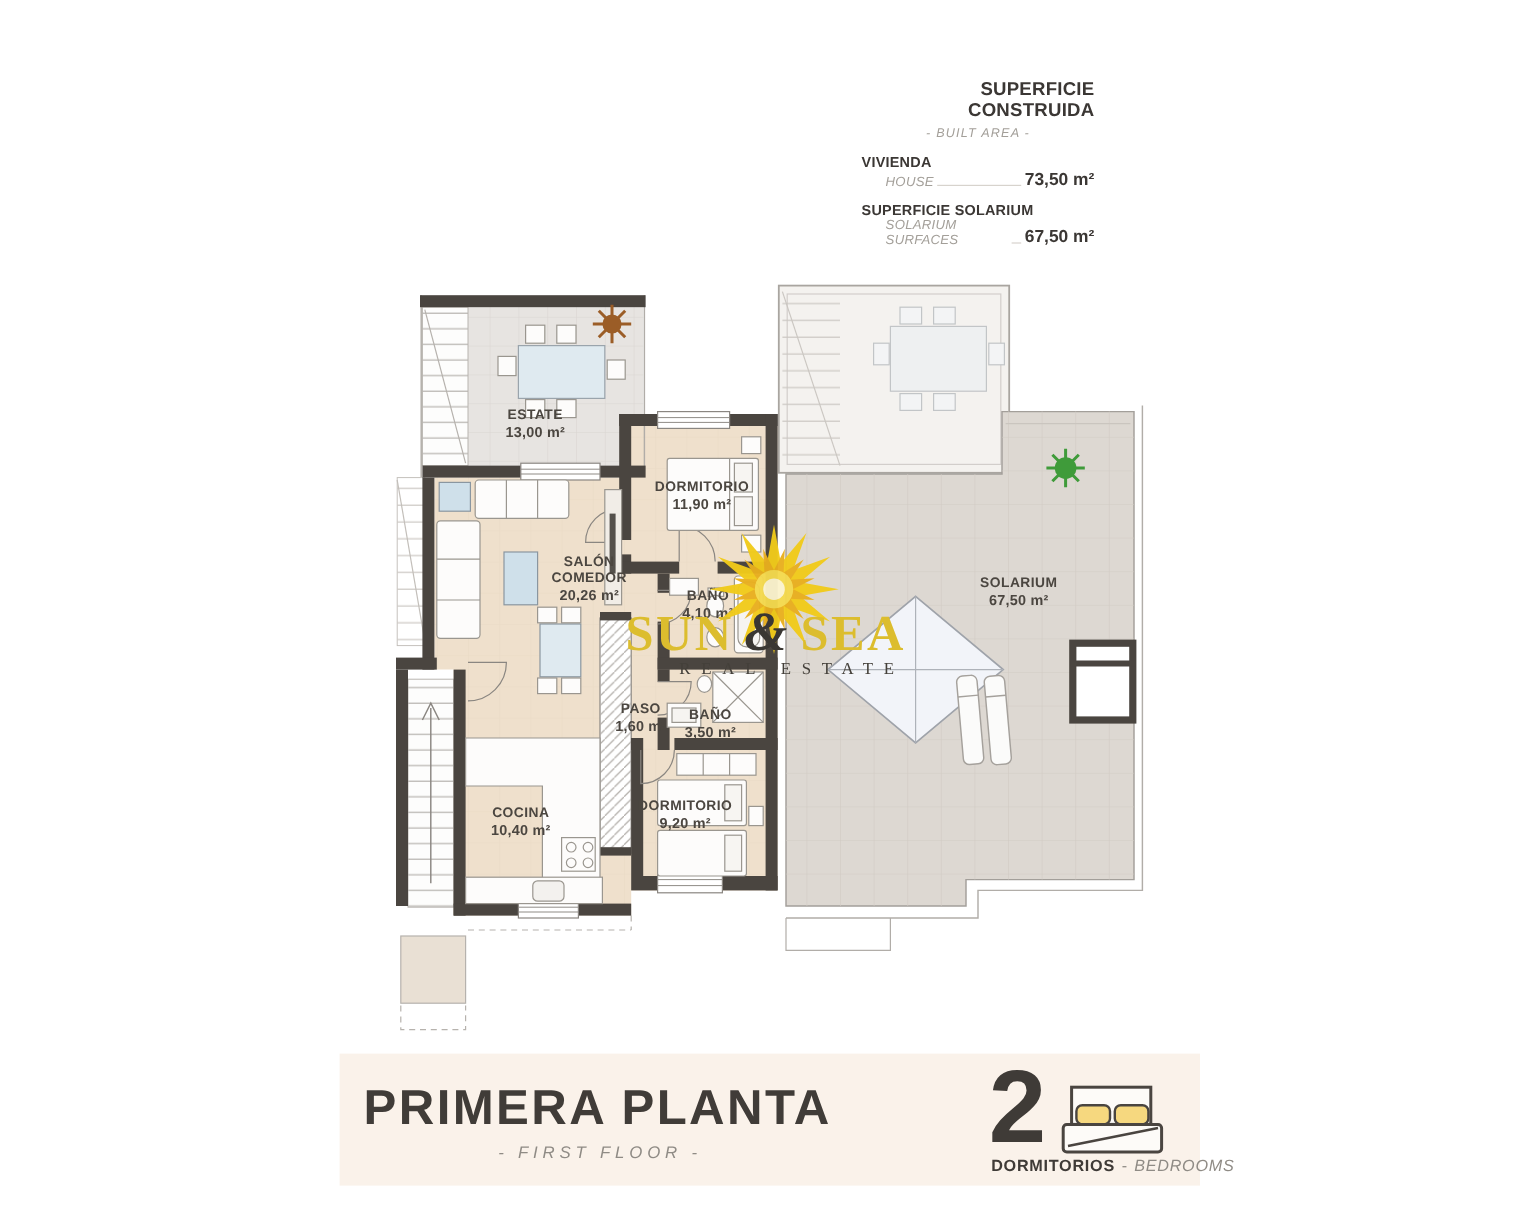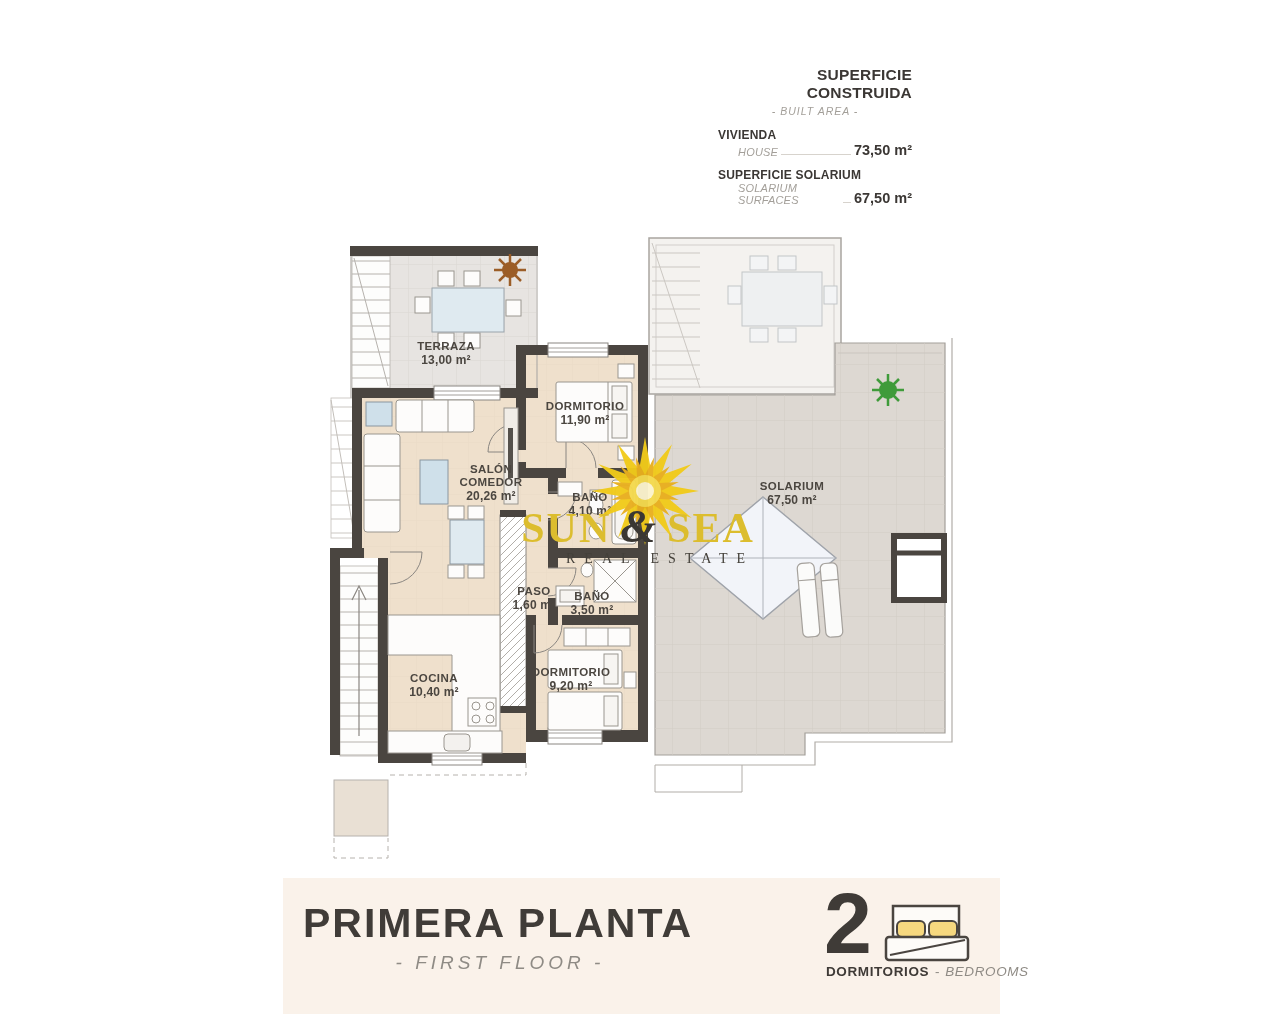--- a/index.html
+++ b/index.html
@@ -31,25 +31,25 @@
   .wm-sun{position:absolute;left:585px;top:434px;opacity:.96;}
   .wm-text{position:absolute;left:638px;top:505px;transform:translateX(-50%);
            font-family:"Liberation Serif",serif;font-weight:bold;font-size:42px;
            letter-spacing:2px;color:#dcbd2e;white-space:nowrap;line-height:44px;}
   .wm-amp{color:#3a3733;font-style:italic;font-size:46px;padding:0 9px;}
   .wm-tagline{position:absolute;left:642px;top:551px;transform:translateX(-50%);
               font-family:"Liberation Serif",serif;font-size:14px;letter-spacing:9px;
               color:#44403a;white-space:nowrap;padding-left:36px;}
 
   
-  .footer-band{position:absolute;left:283px;top:878px;width:717px;height:136px;background:#faf2ea;}
+  .footer-band{position:absolute;left:283px;top:878px;width:717px;height:110px;background:#faf2ea;}
   .f-title{position:absolute;left:215px;top:22px;transform:translateX(-50%);
            font-size:41px;font-weight:bold;letter-spacing:2px;color:#403c38;white-space:nowrap;}
   .f-sub{position:absolute;left:217px;top:74px;transform:translateX(-50%);
-         font-size:19px;font-style:italic;color:#8f8b85;letter-spacing:4px;white-space:nowrap;}
+         font-size:14px;font-style:italic;color:#8f8b85;letter-spacing:4px;white-space:nowrap;}
   .f-count{position:absolute;left:541px;top:4px;font-size:86px;font-weight:bold;
            color:#3f3b37;line-height:82px;}
   .f-bed-svg{position:absolute;left:600px;top:26px;}
   .f-bed-label{position:absolute;left:543px;top:86px;font-size:13.5px;white-space:nowrap;}
   .f-l1{font-weight:bold;color:#3f3b37;letter-spacing:.6px;}
   .f-sep{color:#8f8b85;padding:0 2px;}
   .f-l2{font-style:italic;color:#8f8b85;letter-spacing:.6px;}
 </style>
 </head>
 <body>
@@ -294,21 +294,21 @@
         <rect x="548" y="650" width="74" height="38" rx="2"></rect>
         <rect x="604" y="654" width="14" height="30" fill="#f7f5f2"></rect>
         <rect x="548" y="692" width="74" height="38" rx="2"></rect>
         <rect x="604" y="696" width="14" height="30" fill="#f7f5f2"></rect>
         <rect x="624" y="672" width="12" height="16"></rect>
       </g>
     </g>
   </svg>
 
   <div class="room-label" style="left:446px;top:340px;">
-    <div class="rname">TERRAZA</div>
+    <div class="rname">ESTATE</div>
     <div class="rarea">13,00 m²</div>
   </div>
   <div class="room-label" style="left:585px;top:400px;">
     <div class="rname">DORMITORIO</div>
     <div class="rarea">11,90 m²</div>
   </div>
   <div class="room-label wide" style="left:491px;top:463px;">
     <div class="rname">SALÓN COMEDOR</div>
     <div class="rarea">20,26 m²</div>
   </div>
@@ -325,21 +325,21 @@
     <div class="rarea">3,50 m²</div>
   </div>
   <div class="room-label" style="left:434px;top:672px;">
     <div class="rname">COCINA</div>
     <div class="rarea">10,40 m²</div>
   </div>
   <div class="room-label" style="left:571px;top:666px;">
     <div class="rname">DORMITORIO</div>
     <div class="rarea">9,20 m²</div>
   </div>
-  <div class="room-label" style="left:792px;top:480px;">
+  <div class="room-label" style="left:849px;top:480px;">
     <div class="rname">SOLARIUM</div>
     <div class="rarea">67,50 m²</div>
   </div>
 
   <div class="area-table">
     <div class="at-title">SUPERFICIE CONSTRUIDA</div>
     <div class="at-sub">- BUILT AREA -</div>
     <div class="at-row">
       <div class="at-label">VIVIENDA</div>
       <div class="at-bottom">

